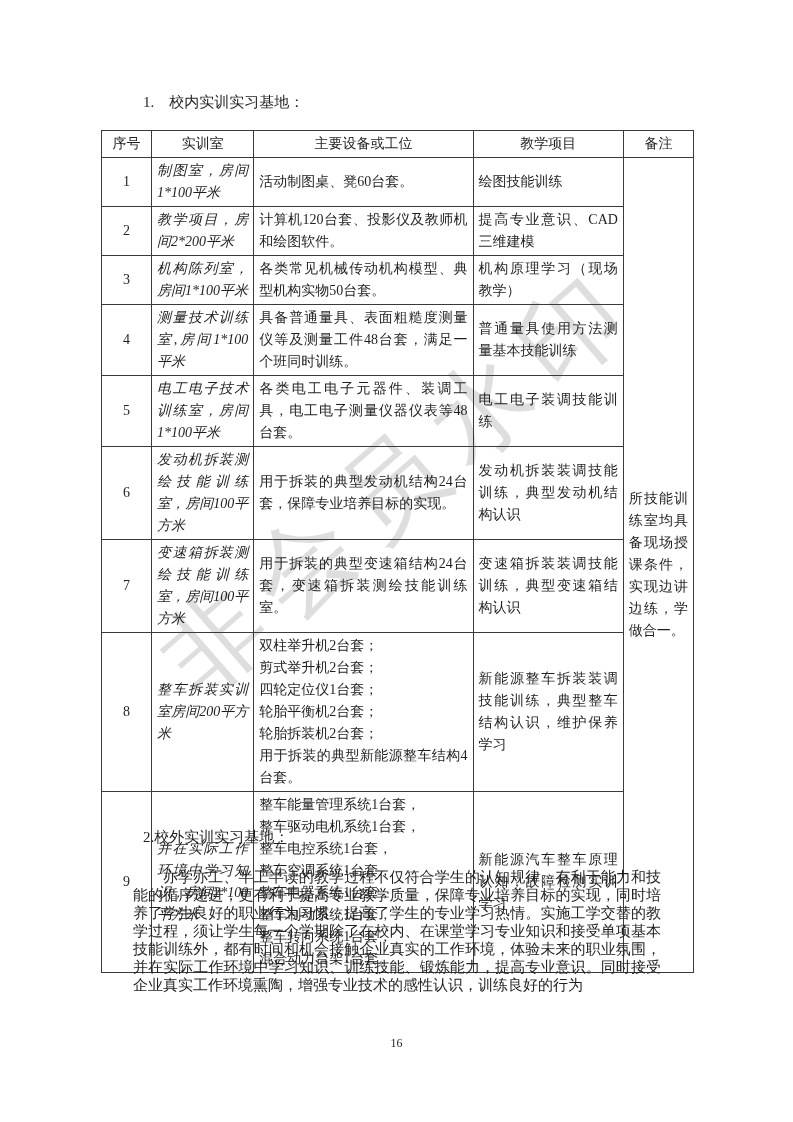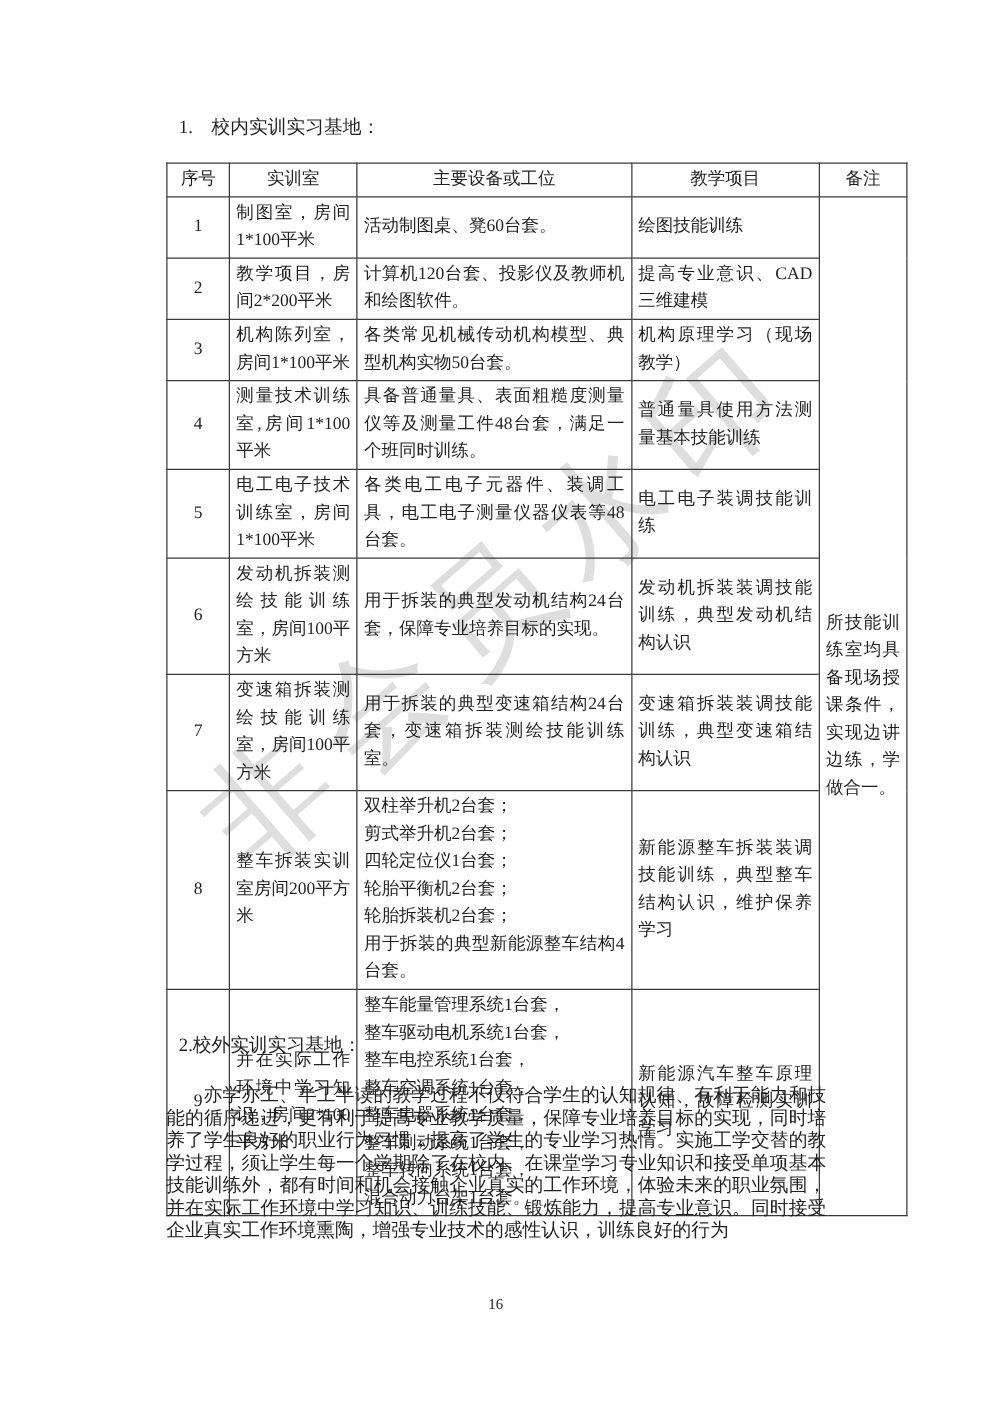--- a/index.html
+++ b/index.html
@@ -23,38 +23,38 @@
     z-index:0;
     pointer-events:none;
     font-family:"Liberation Serif","DejaVu Serif",serif;
   }
   .content{position:relative;z-index:1;}
   .heading1{
     position:absolute;left:117px;top:90px;width:600px;
     font-size:15px;line-height:24px;text-indent:26px;margin:0;
   }
   table.facility{
-    position:absolute;left:133px;top:130px;
+    position:absolute;left:101px;top:130px;
     border-collapse:collapse;
     table-layout:fixed;
     width:593px;
     background:transparent;
     font-size:14px;line-height:22px;
   }
   table.facility th, table.facility td{
     border:1px solid #3a3a3a;
     padding:2px 5px;
     vertical-align:middle;
     background:transparent;
     font-weight:normal;
     overflow:hidden;
   }
   table.facility th{text-align:center;}
   td.c-no{text-align:center;}
-  td.c-room{text-align:justify;text-justify:inter-character;}
+  td.c-room{text-align:justify;text-justify:inter-character;font-style:italic;}
   td.c-equip{text-align:justify;text-justify:inter-character;}
   td.c-proj{text-align:justify;text-justify:inter-character;}
   td.c-remark{
     text-align:justify;text-justify:inter-character;
     vertical-align:middle;
     padding-top:50px;
     margin-left:12px;
   }
   td.multiline{white-space:pre-line;}
   .section2{

